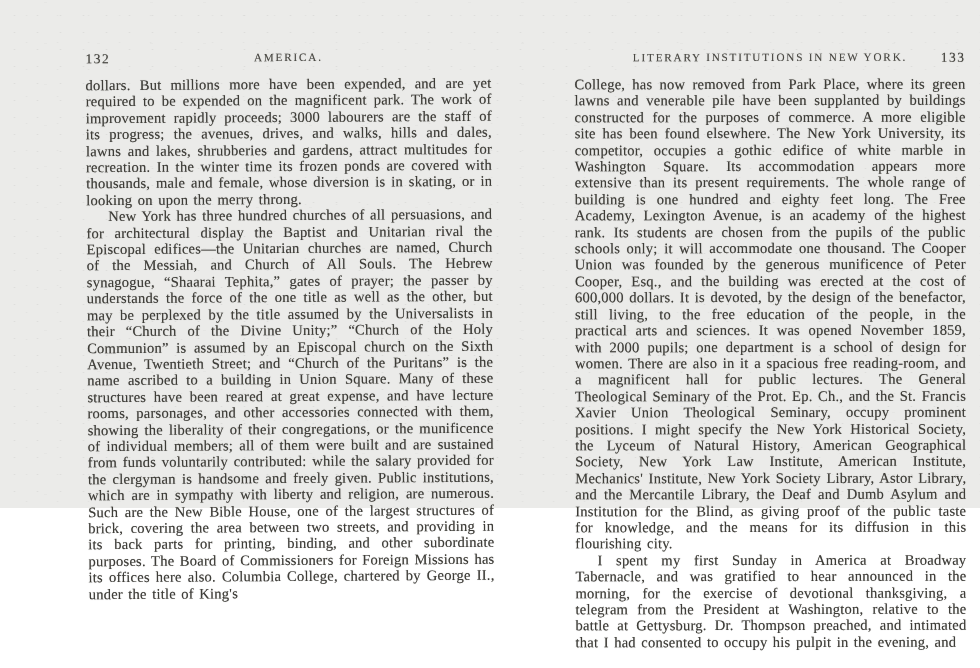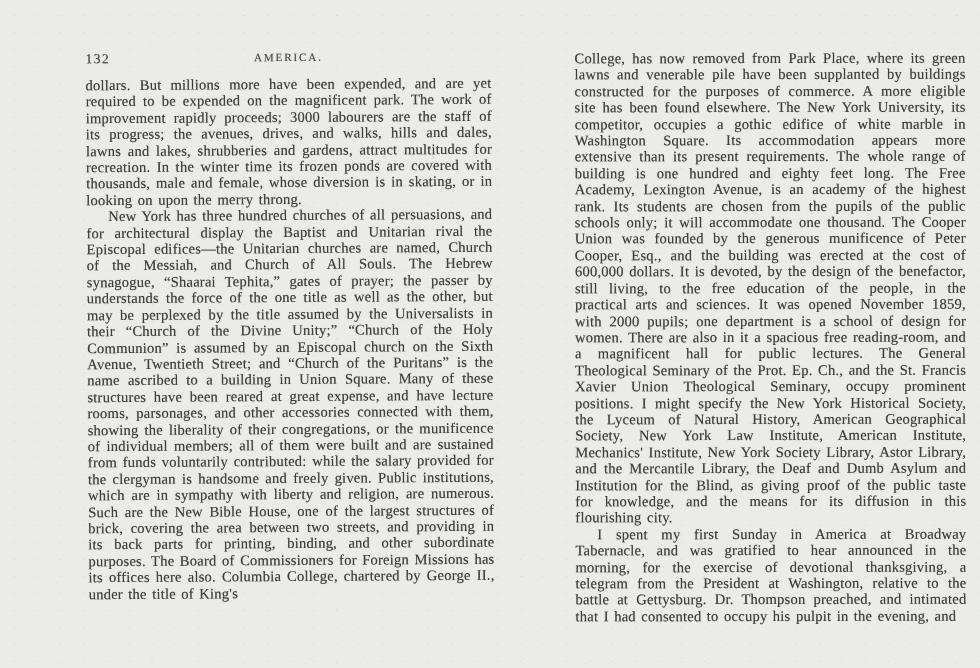--- a/index.html
+++ b/index.html
@@ -6,21 +6,21 @@
     margin: 0;
     padding: 0;
     width: 980px;
     height: 668px;
     overflow: hidden;
     font-family: "Liberation Serif", serif;
   }
   .scan {
     position: relative;
     width: 980px;
-    height: 668px;
+    height: 508px;
     background-color: #ebebe9;
     background-image:
       radial-gradient(rgba(110,110,110,0.11) 0.8px, transparent 1.1px),
       radial-gradient(rgba(130,130,130,0.08) 0.8px, transparent 1.1px),
       radial-gradient(rgba(150,150,150,0.06) 1px, transparent 1.3px);
     background-size: 23px 17px, 31px 27px, 53px 41px;
     background-position: 3px 7px, 11px 2px, 19px 23px;
   }
   .page {
     position: absolute;
@@ -75,19 +75,23 @@
       <span class="page-num pos-left">132</span>
       <span class="running-title">AMERICA.</span>
     </header>
     <div class="body-text">
       <p class="para">dollars. But millions more have been expended, and are yet required to be expended on the magnificent park. The work of improvement rapidly proceeds; 3000 labourers are the staff of its progress; the avenues, drives, and walks, hills and dales, lawns and lakes, shrubberies and gardens, attract multitudes for recreation. In the winter time its frozen ponds are covered with thousands, male and female, whose diversion is in skating, or in looking on upon the merry throng.</p>
       <p class="para indent">New York has three hundred churches of all persuasions, and for architectural display the Baptist and Unitarian rival the Episcopal edifices—the Unitarian churches are named, Church of the Messiah, and Church of All Souls. The Hebrew synagogue, “Shaarai Tephita,” gates of prayer; the passer by understands the force of the one title as well as the other, but may be perplexed by the title assumed by the Universalists in their “Church of the Divine Unity;” “Church of the Holy Communion” is assumed by an Episcopal church on the Sixth Avenue, Twentieth Street; and “Church of the Puritans” is the name ascribed to a building in Union Square. Many of these structures have been reared at great expense, and have lecture rooms, parsonages, and other accessories connected with them, showing the liberality of their congregations, or the munificence of individual members; all of them were built and are sustained from funds voluntarily contributed: while the salary provided for the clergyman is handsome and freely given. Public institutions, which are in sympathy with liberty and religion, are numerous. Such are the New Bible House, one of the largest structures of brick, covering the area between two streets, and providing in its back parts for printing, binding, and other subordinate purposes. The Board of Commissioners for Foreign Missions has its offices here also. Columbia College, chartered by George II., under the title of King's</p>
     </div>
   </section>
 
   <section class="page page-right">
+    <header class="page-header">
+      <span class="running-title">LITERARY INSTITUTIONS IN NEW YORK.</span>
+      <span class="page-num pos-right">133</span>
+    </header>
     <div class="body-text">
       <p class="para">College, has now removed from Park Place, where its green lawns and venerable pile have been supplanted by buildings constructed for the purposes of commerce. A more eligible site has been found elsewhere. The New York University, its competitor, occupies a gothic edifice of white marble in Washington Square. Its accommodation appears more extensive than its present requirements. The whole range of building is one hundred and eighty feet long. The Free Academy, Lexington Avenue, is an academy of the highest rank. Its students are chosen from the pupils of the public schools only; it will accommodate one thousand. The Cooper Union was founded by the generous munificence of Peter Cooper, Esq., and the building was erected at the cost of 600,000 dollars. It is devoted, by the design of the benefactor, still living, to the free education of the people, in the practical arts and sciences. It was opened November 1859, with 2000 pupils; one department is a school of design for women. There are also in it a spacious free reading-room, and a magnificent hall for public lectures. The General Theological Seminary of the Prot. Ep. Ch., and the St. Francis Xavier Union Theological Seminary, occupy prominent positions. I might specify the New York Historical Society, the Lyceum of Natural History, American Geographical Society, New York Law Institute, American Institute, Mechanics' Institute, New York Society Library, Astor Library, and the Mercantile Library, the Deaf and Dumb Asylum and Institution for the Blind, as giving proof of the public taste for knowledge, and the means for its diffusion in this flourishing city.</p>
       <p class="para indent">I spent my first Sunday in America at Broadway Tabernacle, and was gratified to hear announced in the morning, for the exercise of devotional thanksgiving, a telegram from the President at Washington, relative to the battle at Gettysburg. Dr. Thompson preached, and intimated that I had consented to occupy his pulpit in the evening, and</p>
     </div>
   </section>
 
 </div>
 
 </body></html>

